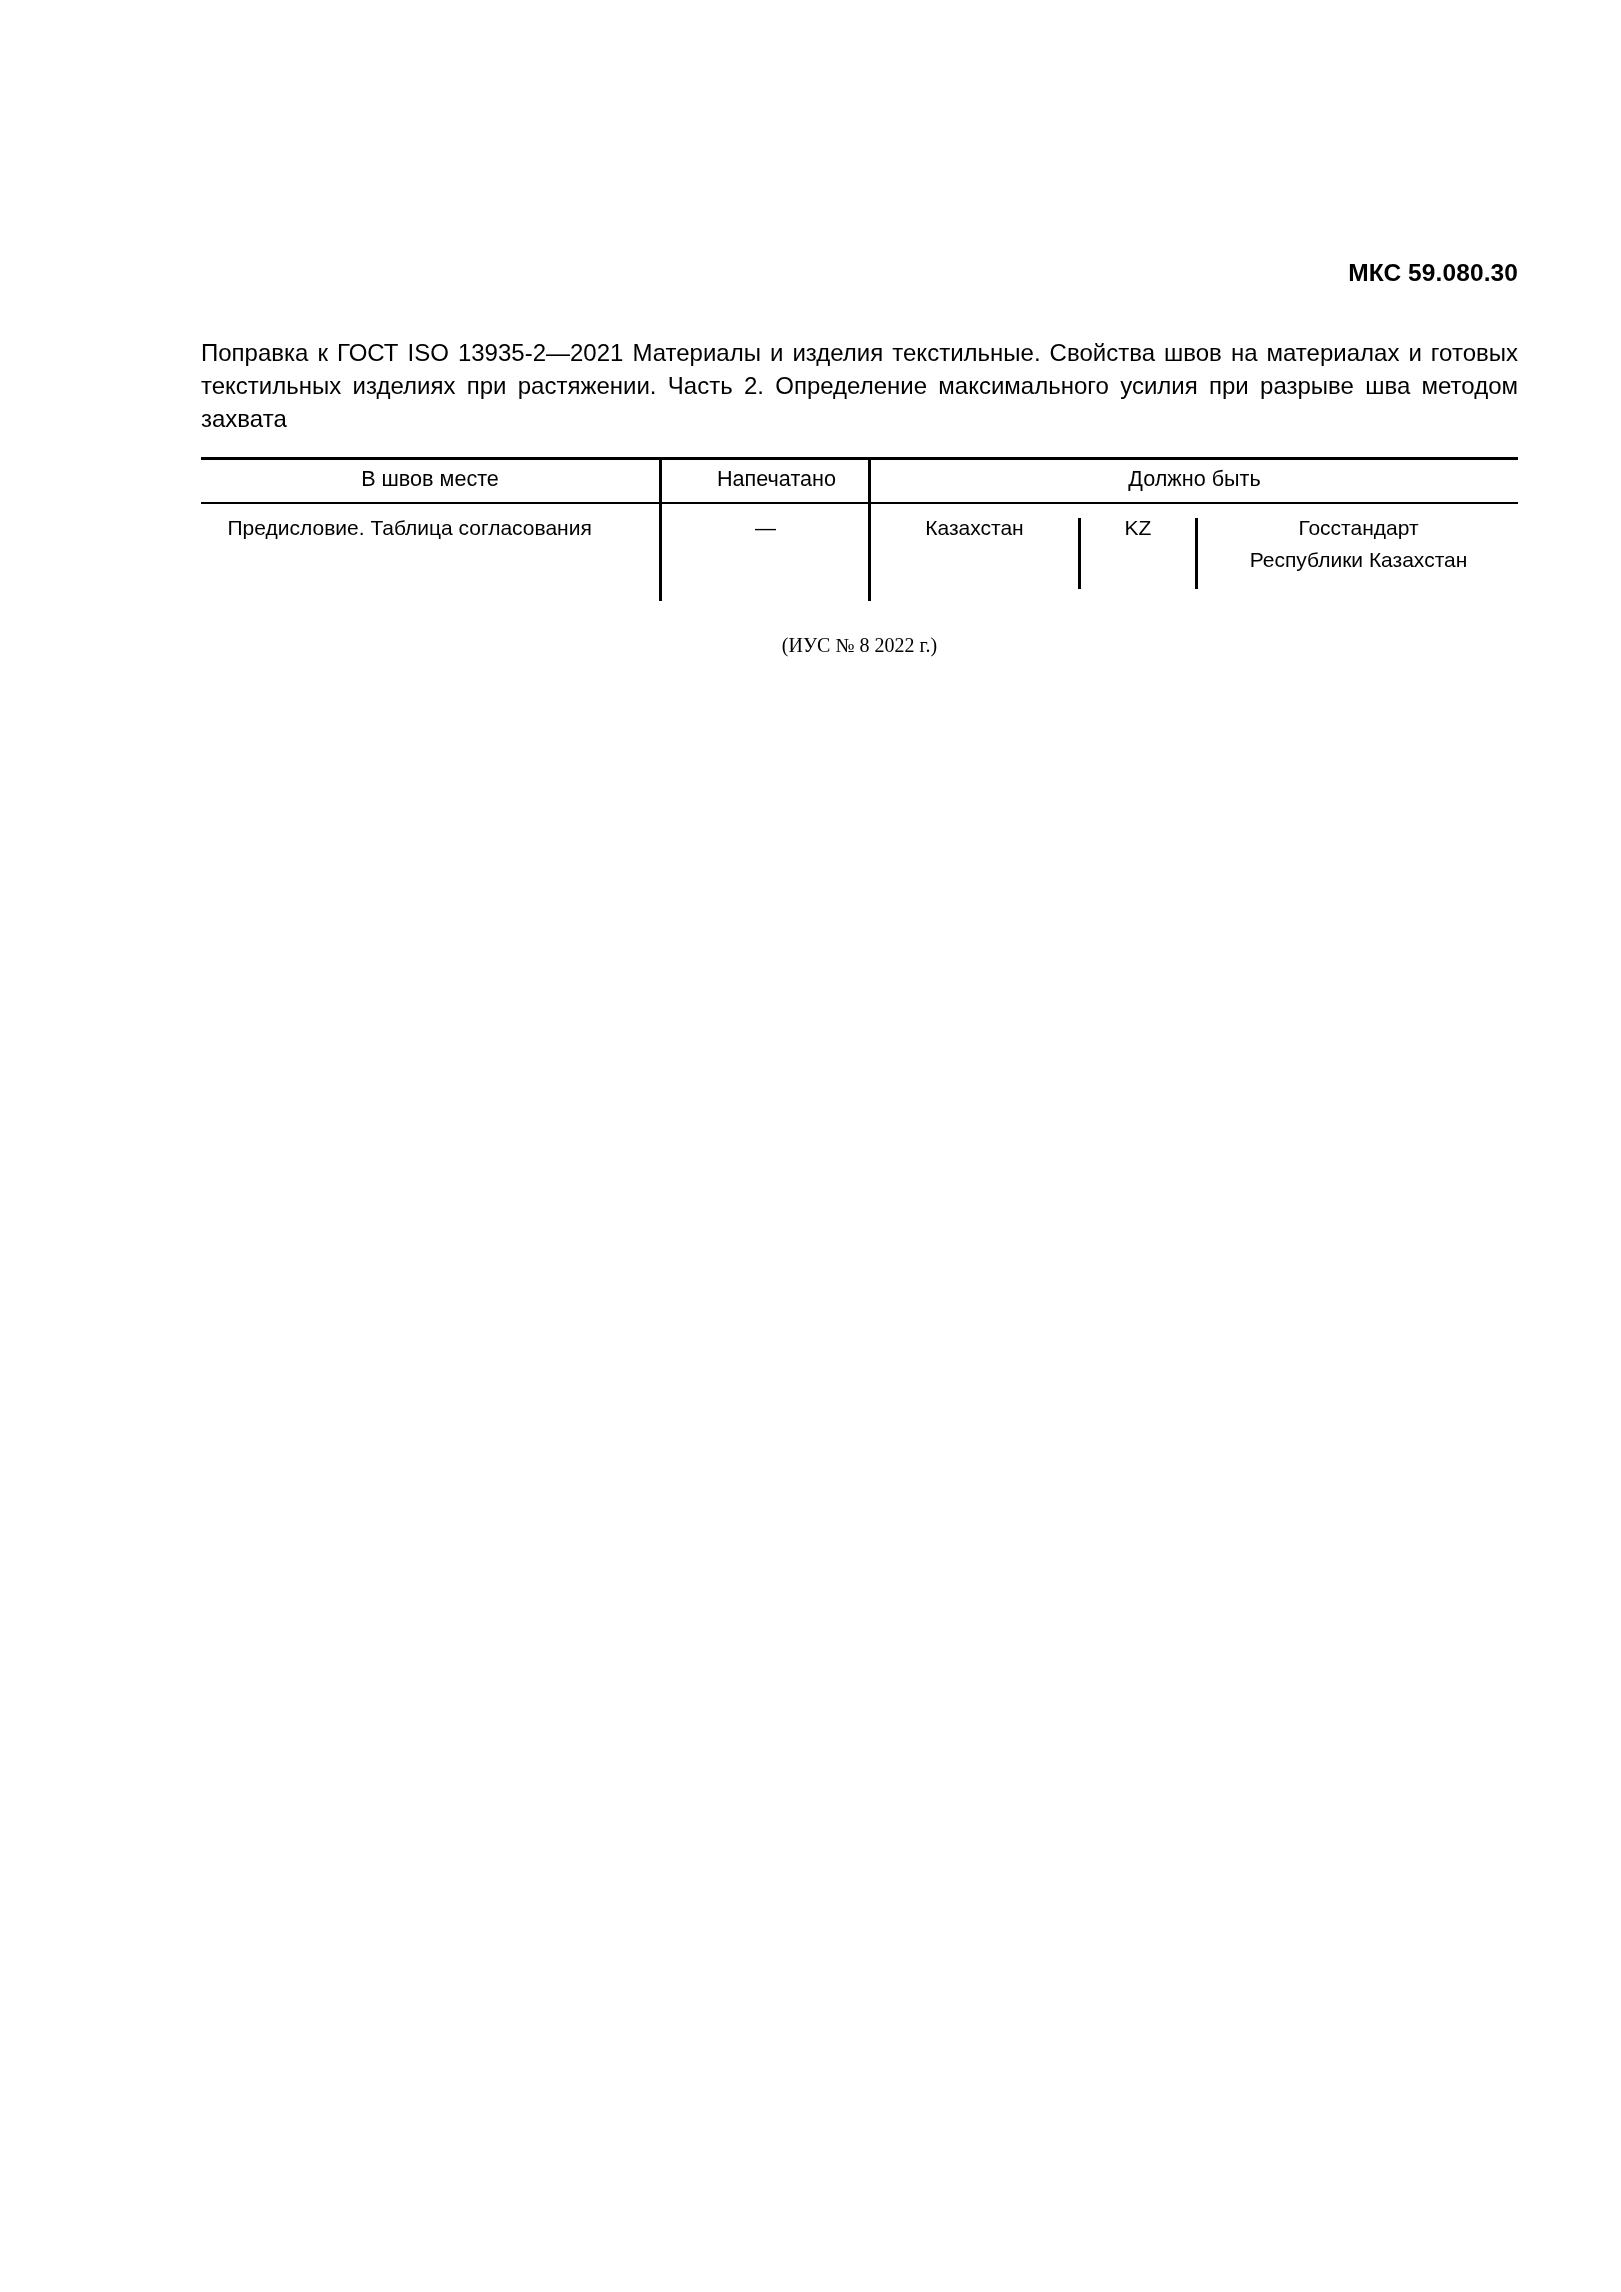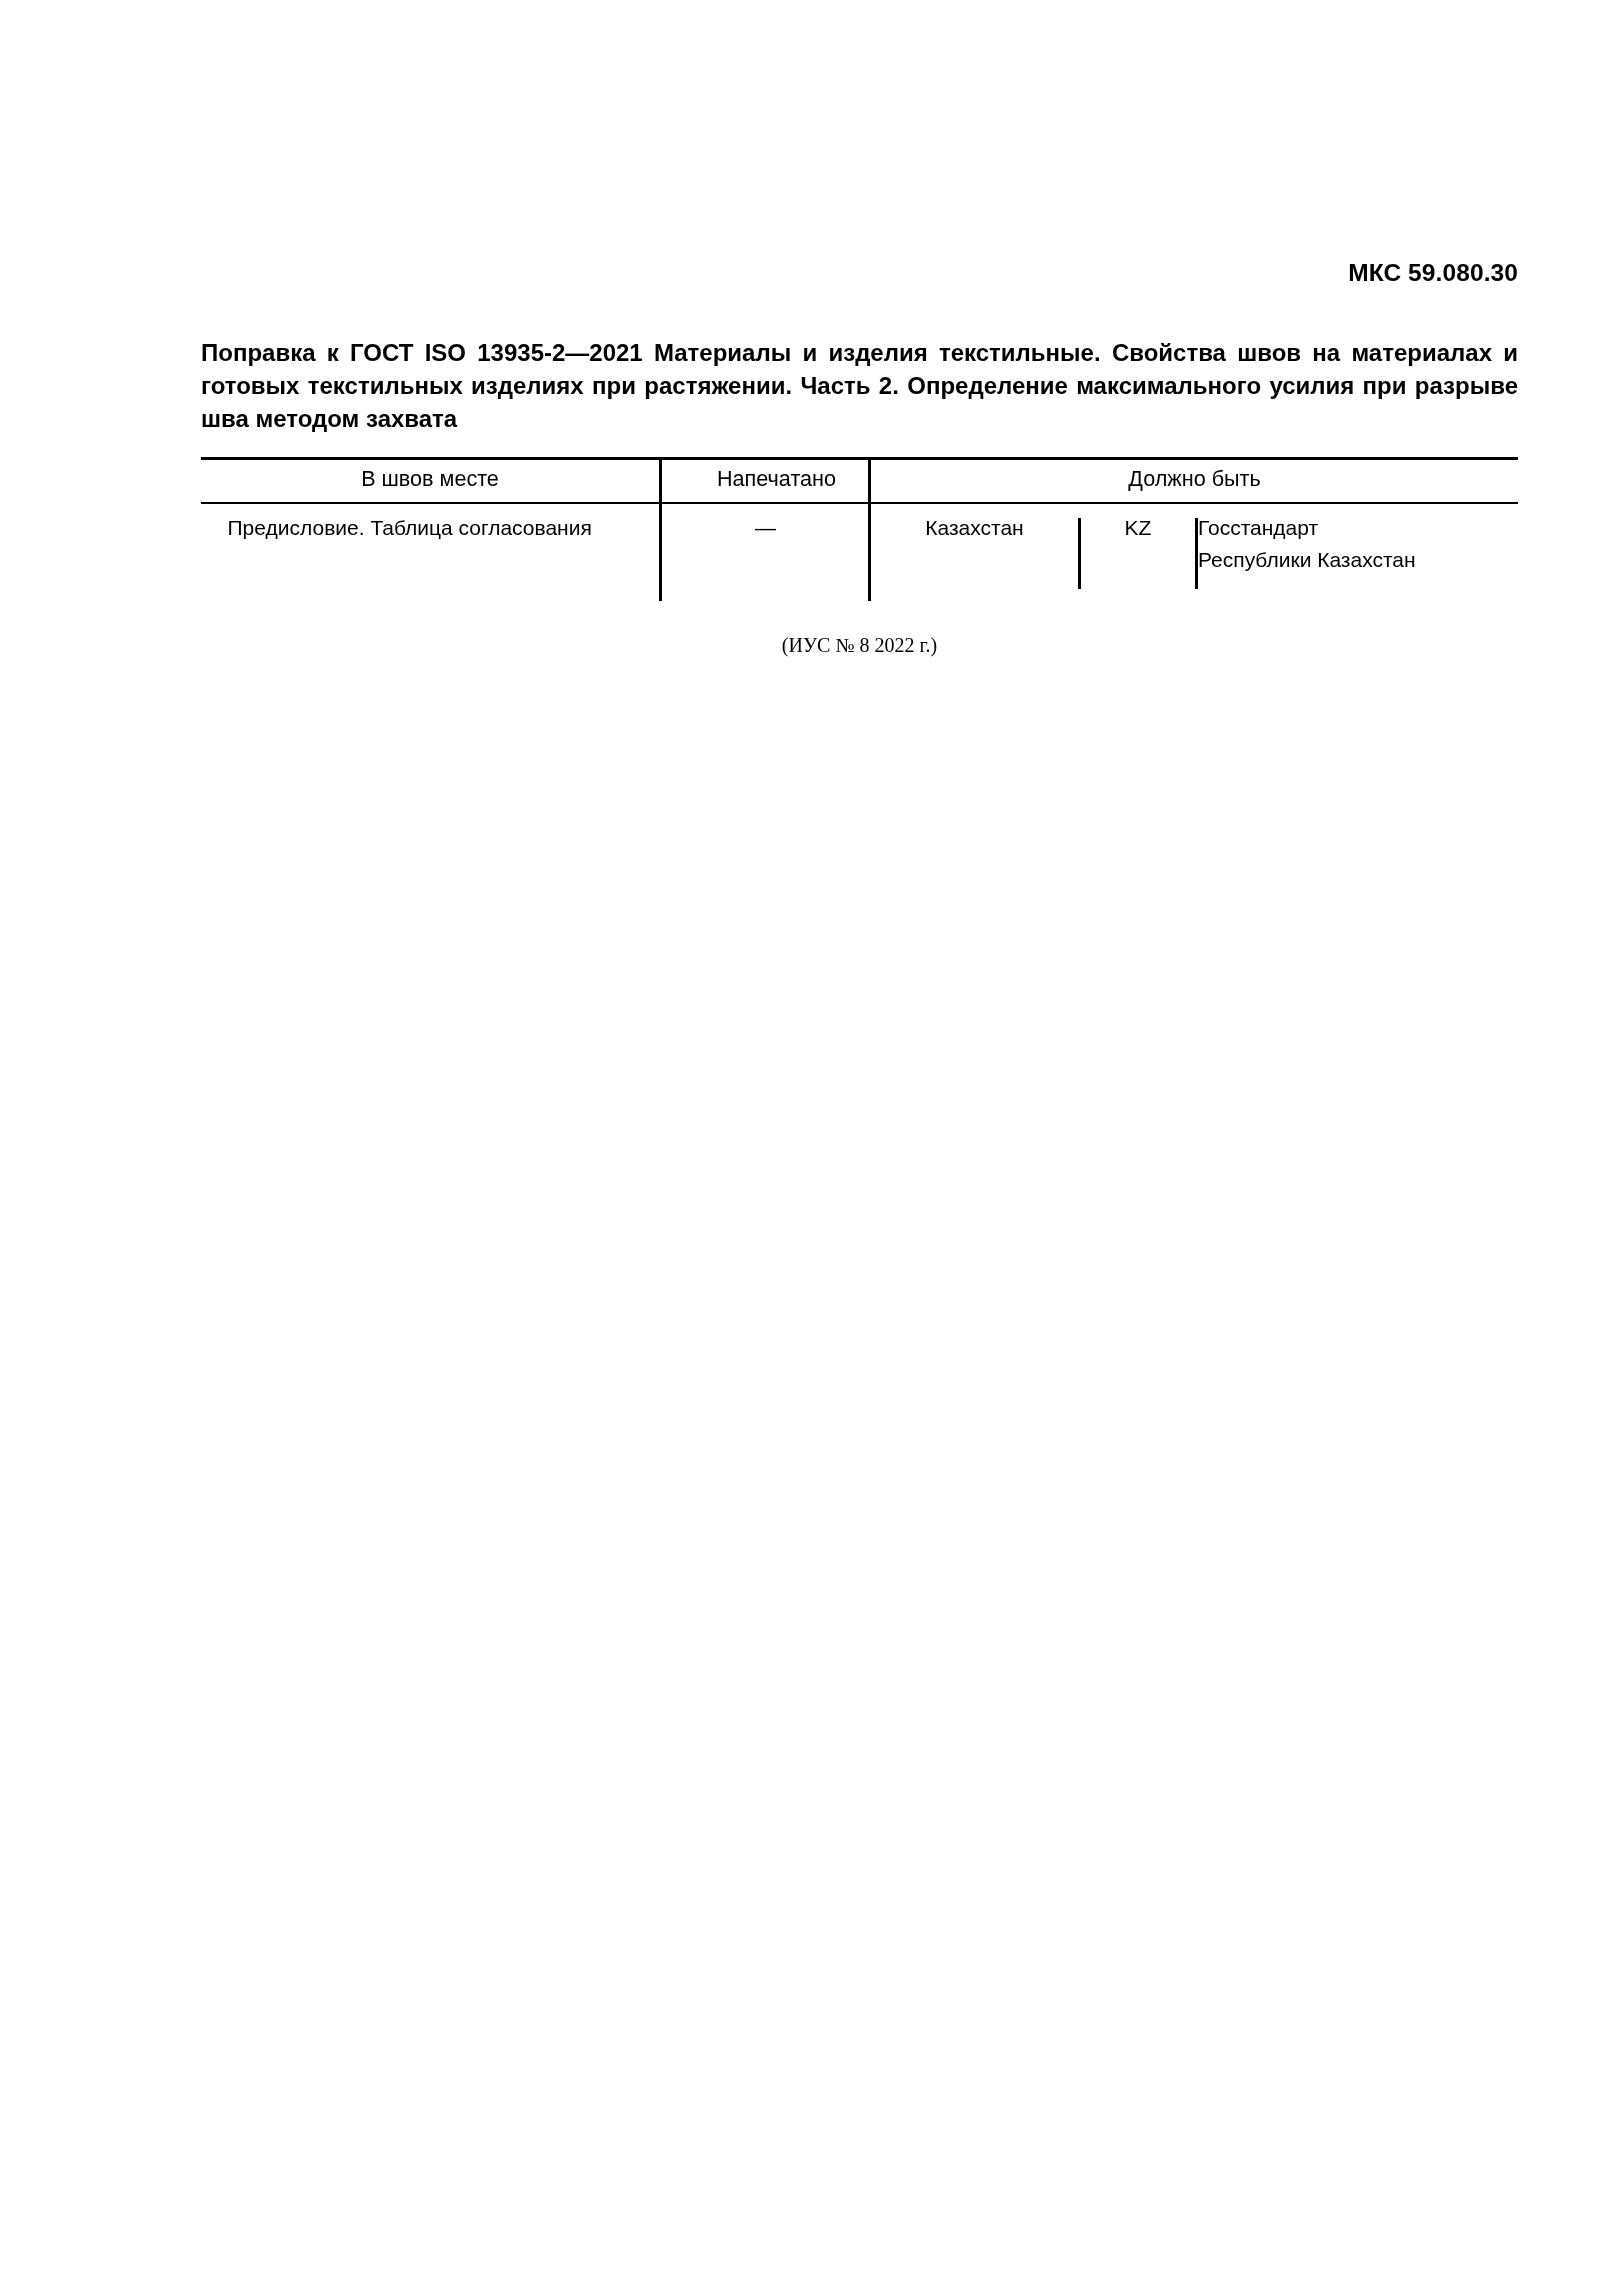--- a/index.html
+++ b/index.html
@@ -47,21 +47,21 @@
     letter-spacing: 0.1px;
   }
   .mks-line { display: block; white-space: nowrap; }
 
   
   .doc-title {
     position: absolute;
     left: 0;
     top: 336px;
     width: 1317px;
-    font-weight: bold;
+    font-weight: normal;
     font-size: 24px;
     line-height: 33px;
     text-align: justify;
     text-justify: inter-word;
     hyphens: manual;
   }
 
   
   .tbl-wrap {
     position: absolute;
@@ -134,21 +134,21 @@
   .td-code {
     left: 880px;
     top: 55px;
     width: 114px;
     text-align: center;
   }
   .td-body {
     left: 997px;
     top: 55px;
     width: 321px;
-    text-align: left;
+    text-align: center;
   }
   .td-body .ln { display: block; white-space: nowrap; }
 
   
   .footer-note {
     position: absolute;
     left: 0;
     top: 630px;
     width: 1317px;
     text-align: center;

